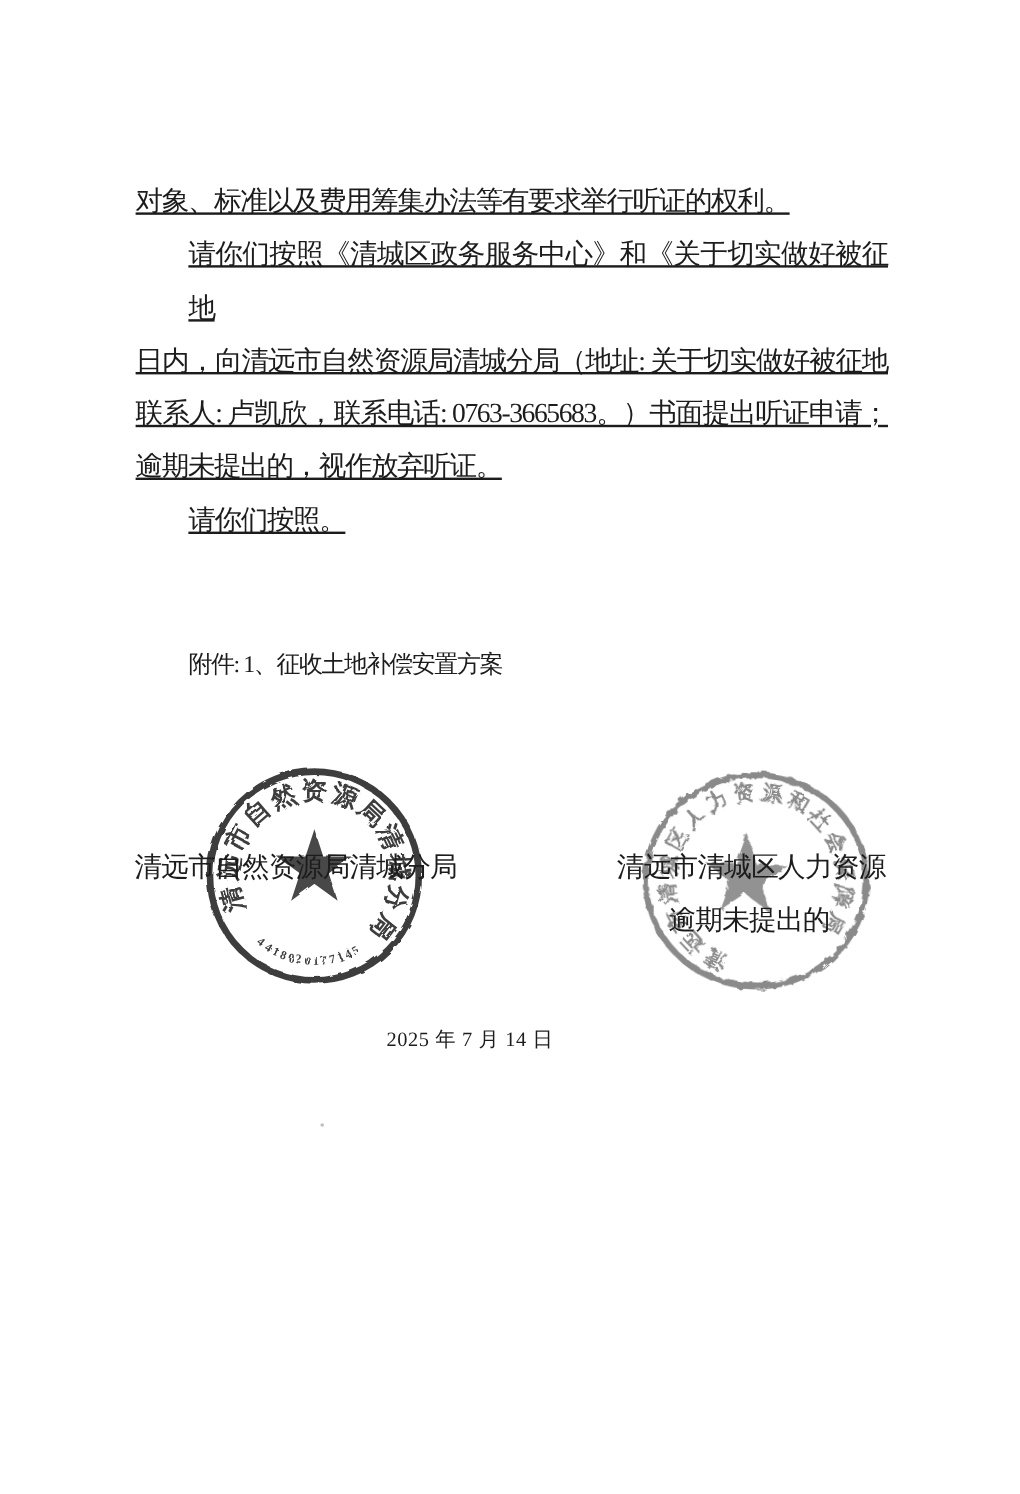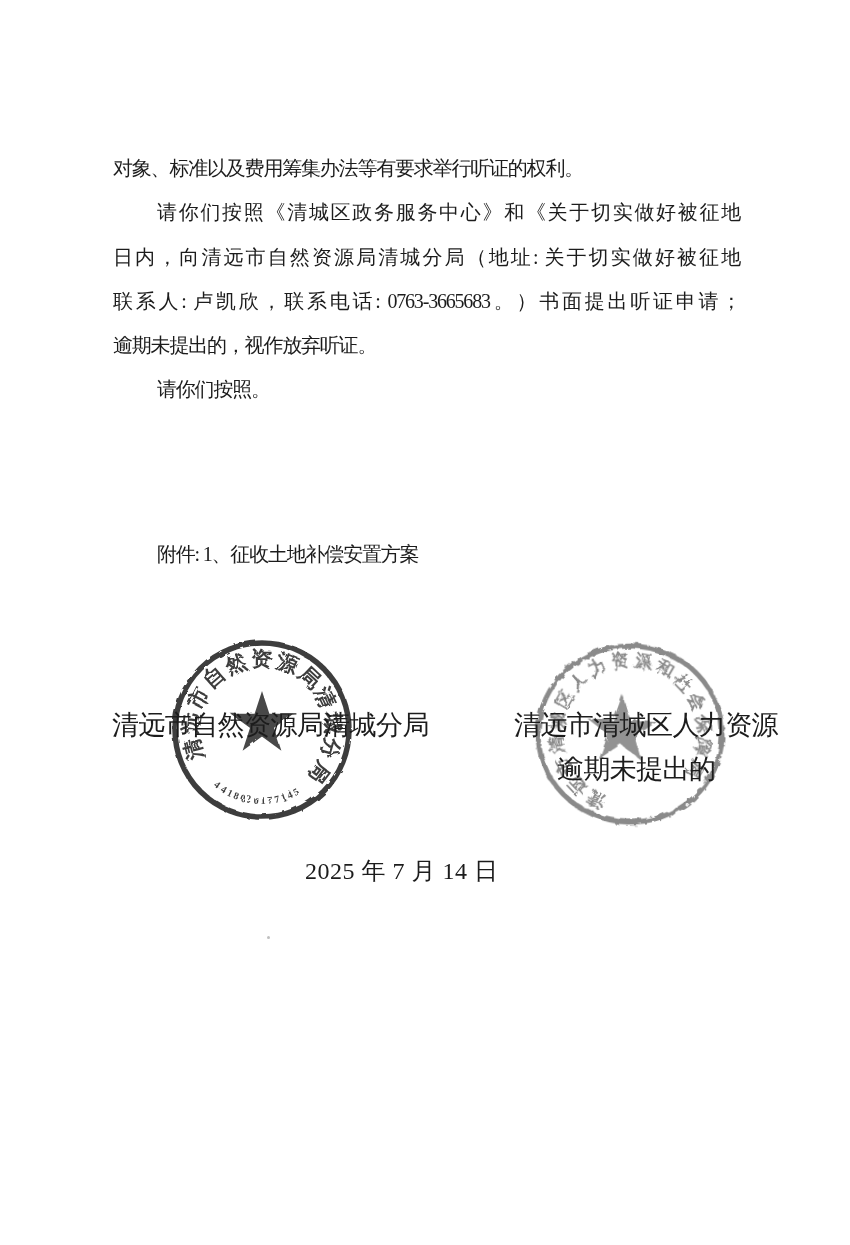--- a/index.html
+++ b/index.html
@@ -3,36 +3,36 @@
 <meta charset="utf-8">
 <style>
   html,body{margin:0;padding:0;background:#e8e8e8;}
   .page{
     position:relative;width:850px;height:1245px;background:#ffffff;
     font-family:"Liberation Serif","DejaVu Serif",serif;color:#1c1c1c;
     overflow:hidden;margin:0 auto;
   }
   .body-text{
     position:absolute;left:113px;top:146px;width:627px;
-    font-size:20px;letter-spacing:-1.2px;line-height:44.3px;
+    font-size:23px;letter-spacing:-1.2px;line-height:44.3px;text-decoration:underline;
   }
   .ln{white-space:nowrap;}
   .ln.indent{padding-left:44px;}
   .ln.just{white-space:normal;text-align:justify;text-align-last:justify;text-justify:inter-character;}
   .attach{
     position:absolute;left:113px;top:532px;
     font-size:20px;letter-spacing:-1.2px;line-height:44.3px;
   }
   .attach .l1{padding-left:44px;}
   .attach .l2{padding-left:110px;}
-  .sig{position:absolute;font-size:27px;letter-spacing:-0.6px;white-space:nowrap;}
+  .sig{position:absolute;font-size:23px;letter-spacing:-0.6px;white-space:nowrap;}
   .sig-left{left:112px;top:707px;}
   .sig-r1{left:514px;top:707px;}
   .sig-r2{left:557px;top:751px;}
-  .date-line{position:absolute;left:305px;top:855px;font-size:24px;letter-spacing:0.5px;white-space:nowrap;}
+  .date-line{position:absolute;left:322px;top:855px;font-size:17px;letter-spacing:0.5px;white-space:nowrap;}
   .seal{position:absolute;mix-blend-mode:multiply;}
   .seal-left{left:158px;top:626px;opacity:0.88;}
   .seal-right{left:524px;top:632px;opacity:0.60;filter:blur(0.4px);transform:rotate(2deg);}
   .speck{position:absolute;left:267px;top:936px;width:3px;height:3px;border-radius:50%;background:#8a8a8a;opacity:0.55;}
 </style>
 </head>
 <body>
 
 <div class="page">
 

